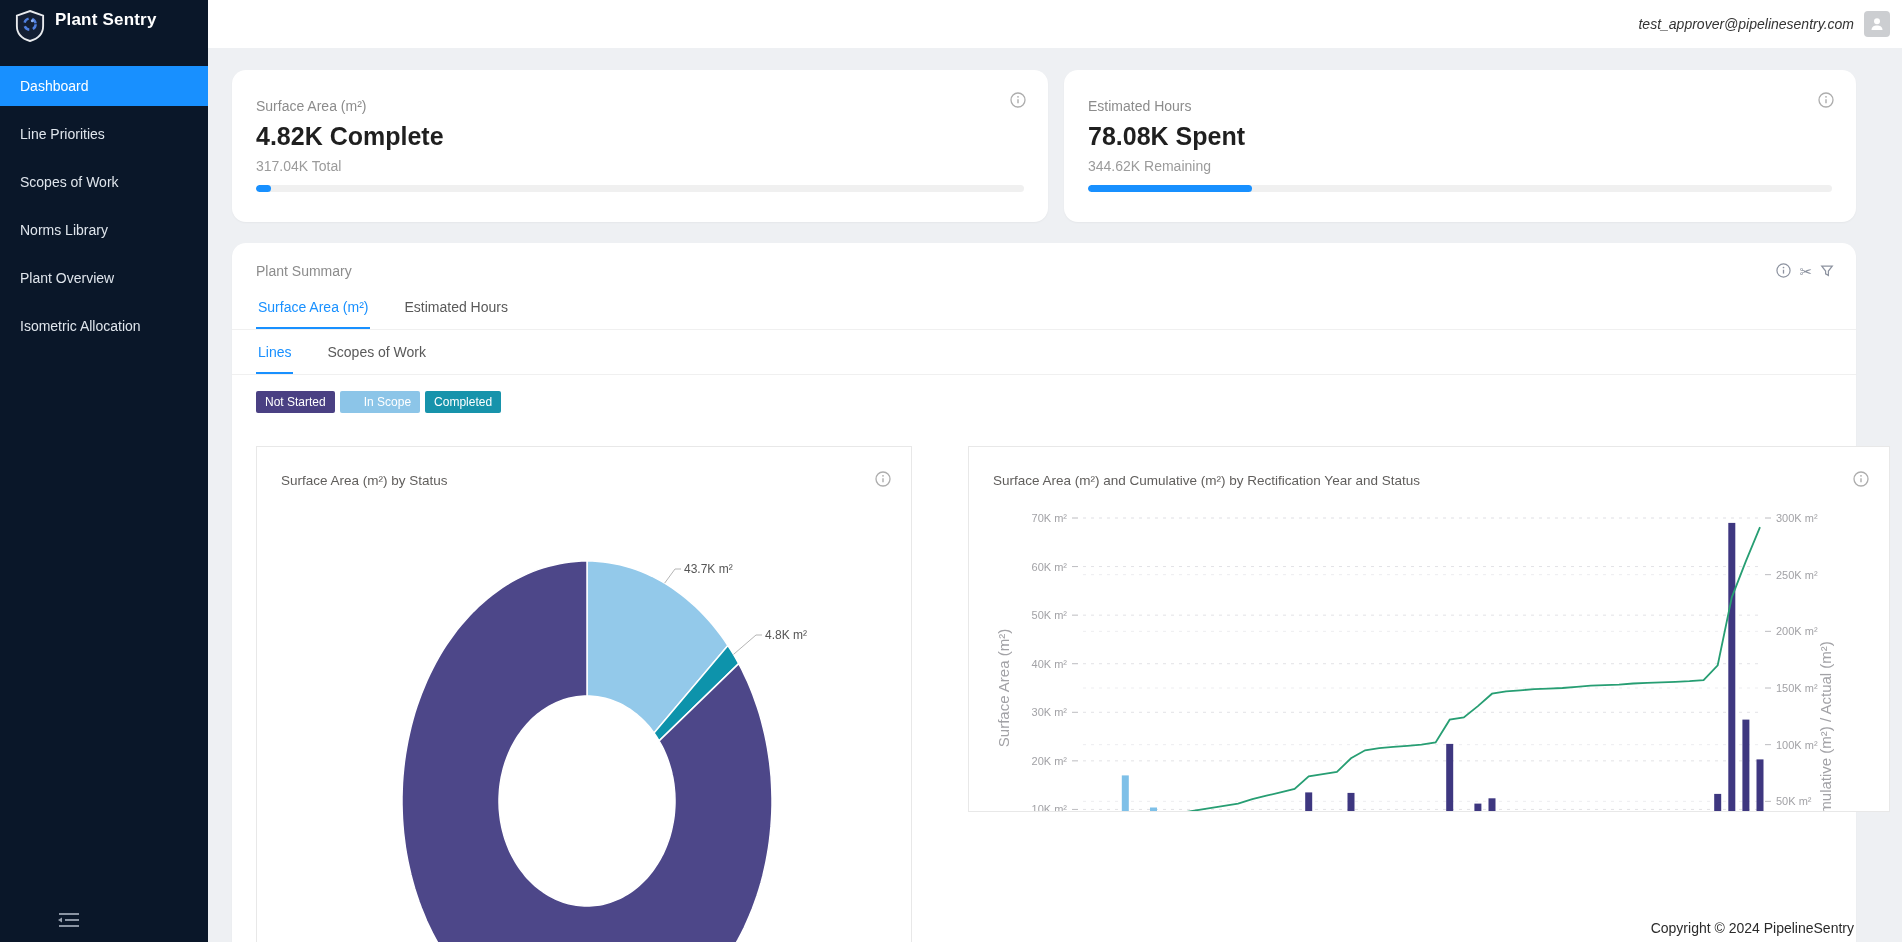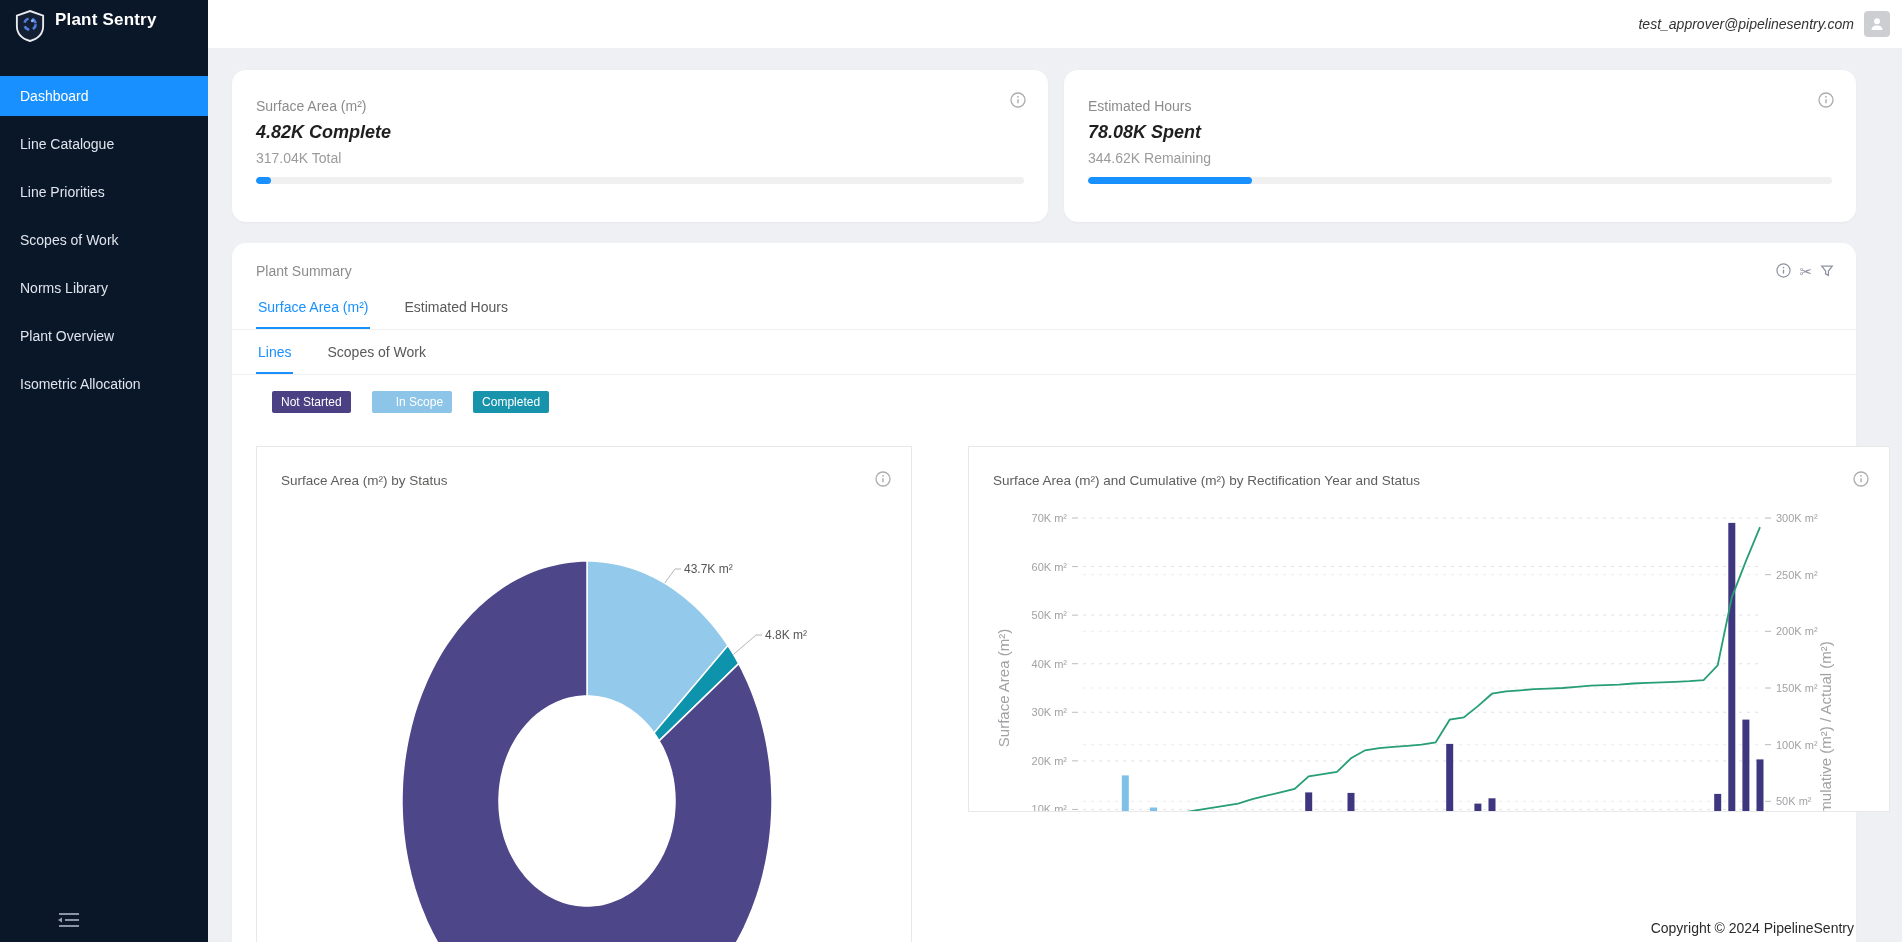--- a/index.html
+++ b/index.html
@@ -5,21 +5,21 @@
   * { margin:0; padding:0; box-sizing:border-box; }
   html,body { width:1902px; height:942px; overflow:hidden; background:#eef0f3;
               font-family:"Liberation Sans", sans-serif; }
   #app { position:relative; width:1902px; height:942px; }
 
   
   .sidebar { position:absolute; left:0; top:0; width:208px; height:942px;
              background:#0a1729; z-index:5; }
   .logo-row { display:flex; align-items:flex-start; gap:10px; padding:10px 0 10px 15px; height:56px;}
   .logo-title { color:#fff; font-size:17px; font-weight:bold; letter-spacing:.2px; }
-  .nav { margin-top:20px; }
+  .nav { margin-top:10px; }
   .nav-item { height:40px; line-height:40px; padding-left:20px; color:#dfe5ec;
               font-size:14px; margin-bottom:8px; cursor:pointer; }
   .nav-item.active { background:#1890ff; color:#fff; }
   .fold-btn { position:absolute; left:55px; bottom:8px; width:30px; height:26px; cursor:pointer; }
 
   
   .topbar { position:absolute; left:208px; top:0; width:1694px; height:48px; background:#fff;font-style:italic; }
   .topbar-right { position:absolute; right:12px; top:0; height:48px; display:flex;
                   align-items:center; gap:10px; }
   .user-email { font-size:14px; color:#333; }
@@ -27,37 +27,37 @@
             display:flex; align-items:center; justify-content:center; }
 
   
   .card { position:absolute; background:#fff; border-radius:14px;
           box-shadow:0 1px 2px rgba(0,0,0,.04); }
   .info-ic { position:absolute; top:22px; right:22px; width:16px; height:16px; cursor:pointer; }
 
   
   .kpi { padding:28px 24px 0 24px; }
   .kpi-label { font-size:14px; color:#8c8c8c; }
-  .kpi-value { font-size:18px; font-weight:bold; color:#1f1f1f; margin-top:8px;font-style:italic; }
+  .kpi-value { font-size:25px; font-weight:bold; color:#1f1f1f; margin-top:8px; }
   .kpi-sub   { font-size:14px; color:#9b9b9b; margin-top:7px; }
   .kpi-track { margin-top:11px; height:7px; background:#f0f0f0; border-radius:100px; overflow:hidden; }
   .kpi-fill  { height:7px; border-radius:100px; background:#1890ff; width:0; }
 
   
   .ps-title { font-size:14px; color:#8c8c8c; padding:20px 24px 0 24px; }
   .ps-tools { position:absolute; top:20px; right:22px; display:flex; gap:8px; align-items:center;
               color:#8d93a0; font-size:14px; }
   .ps-tools > * { cursor:pointer; }
   .tabs { display:flex; gap:32px; padding:0 24px; border-bottom:1px solid #f0f0f0; margin-top:14px; }
   .tab { font-size:14px; color:#595959; padding:6px 2px 12px 2px; cursor:pointer;
          border-bottom:2px solid transparent; }
   .tab.active { color:#1890ff; border-bottom-color:#1890ff; }
   .subtabs { margin-top:8px;align-items:flex-end; }
   .legend { display:flex; gap:5px; padding:16px 24px 0 24px; }
-  .badge { color:#fff; font-size:12px; padding:4px 9px; border-radius:2px; cursor:pointer;margin-left:16px; }
+  .badge { color:#fff; font-size:12px; padding:4px 9px; border-radius:2px; cursor:pointer; }
 
   
   .inner-card { position:absolute; background:#fff; border:1px solid #e8e8e8; overflow:hidden; }
   .chart-title { position:absolute; top:26px; left:24px; font-size:13.5px; color:#605e5c; }
   .chart-info { position:absolute; top:24px; right:20px; width:16px; height:16px; cursor:pointer; }
   .donut-card { left:24px; top:203px; width:656px; height:560px; }
   .combo-card { left:736px; top:203px; width:922px; height:366px; }
   svg.fill { position:absolute; left:0; top:0; }
   .ax { font-size:11px; fill:#a2a2a6; }
   .axt { font-size:15px; fill:#a2a2a6; }
@@ -76,21 +76,20 @@
         <svg width="30" height="32" viewBox="0 0 32 34">
           <path d="M16 1 L30 6 V17 C30 26 23 31 16 33 C9 31 2 26 2 17 V6 Z" fill="#141f33" stroke="#e9ebee" stroke-width="2"></path>
           <circle cx="16" cy="15" r="6" fill="none" stroke="#4f7fe0" stroke-width="2.6" stroke-dasharray="6 4"></circle>
           <circle cx="18.5" cy="11.5" r="1.6" fill="#8fb2f2"></circle>
         </svg>
       </span>
       <span class="logo-title">Plant Sentry</span>
     </div>
     <div class="nav">
         <div class="nav-item active">Dashboard</div>
-        <div class="nav-item">Line Catalogue</div>
         <div class="nav-item">Line Priorities</div>
         <div class="nav-item">Scopes of Work</div>
         <div class="nav-item">Norms Library</div>
         <div class="nav-item">Plant Overview</div>
         <div class="nav-item">Isometric Allocation</div>
       </div>
     <div class="fold-btn">
       <svg width="26" height="24" viewBox="0 0 26 24">
         <g stroke="#99a3b0" stroke-width="1.8">
           <line x1="4" y1="6" x2="24" y2="6"></line>

